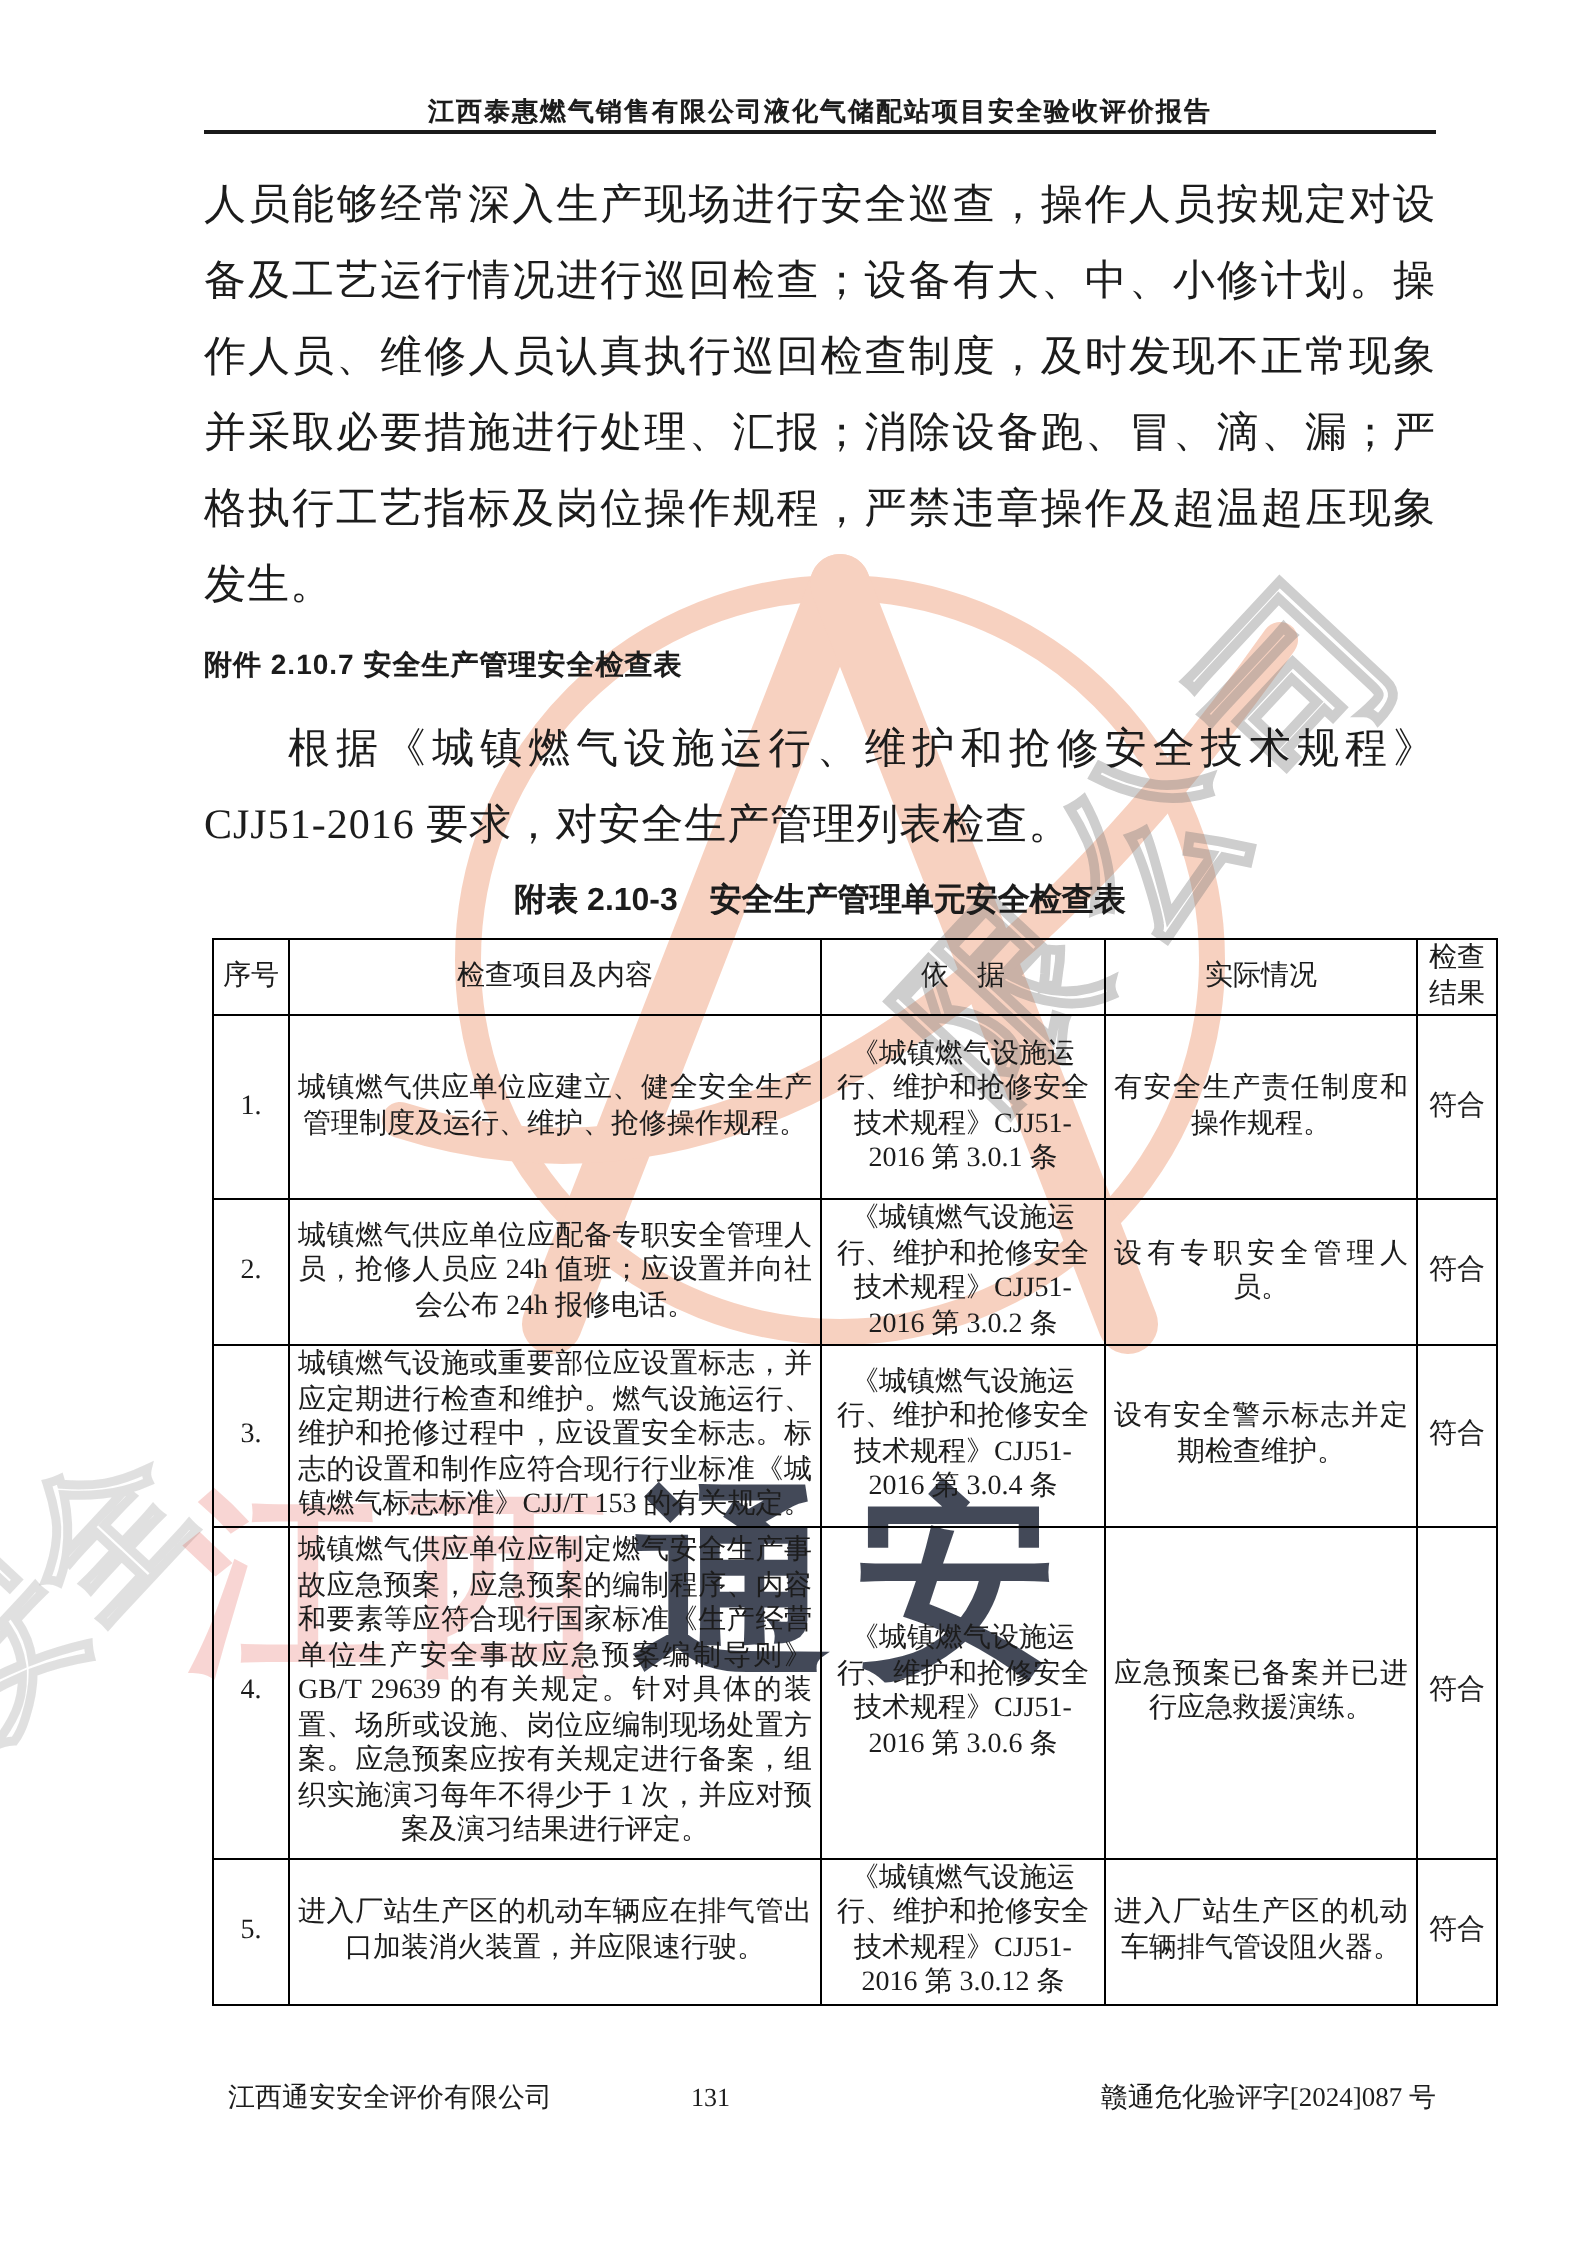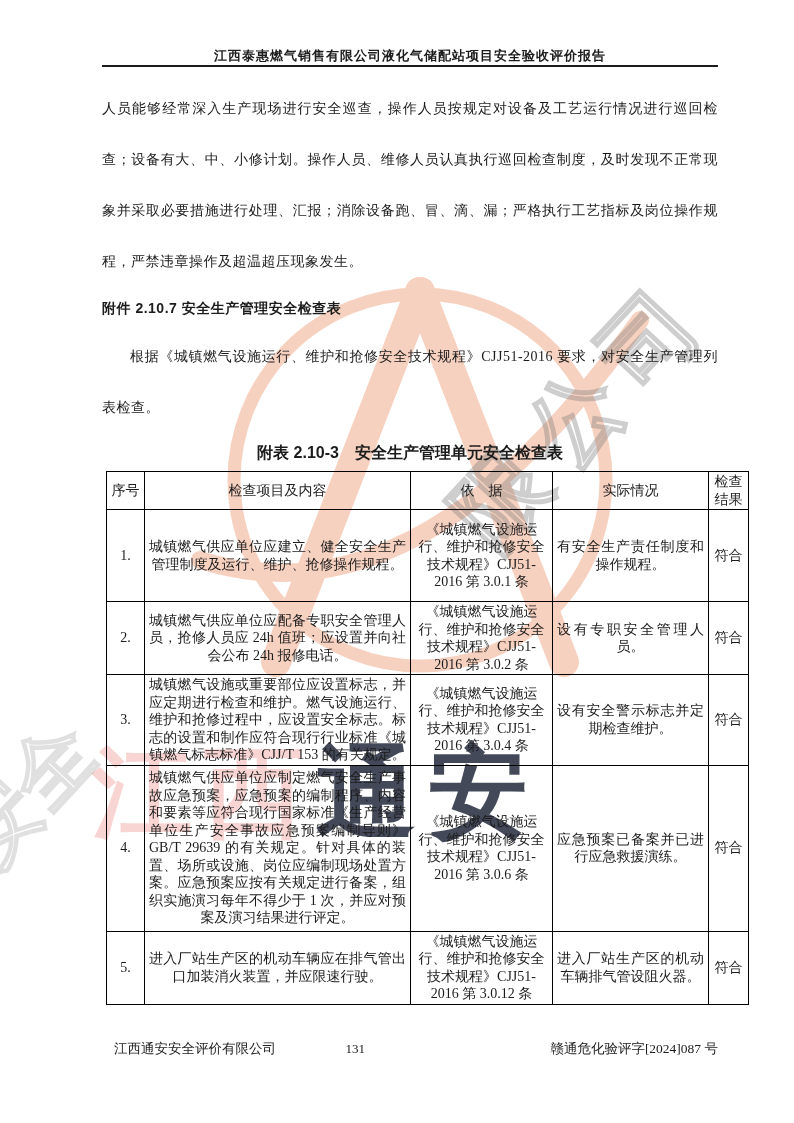--- a/index.html
+++ b/index.html
@@ -36,21 +36,21 @@
   .content { position:relative; z-index:1; }
 
   .doc-header {
     margin:0 76px 0 102px; padding:47px 0 0;
     border-bottom:2px solid #1a1a1a;
     text-align:center; font-size:13px; font-weight:bold; letter-spacing:1px;
   }
 
   .body-block { margin:16px 76px 0 102px; }
   .para {
-    font-size:14px; line-height:51px; text-align:justify;
+    font-size:21px; line-height:38px; text-align:justify;
     letter-spacing:.5px;
   }
   .para.indent { text-indent:2em; }
   .p2 { margin-top:6px; }
 
   .section-heading {
     margin-top:4px; font-size:14px; line-height:34px; font-weight:bold;
     font-family:"Liberation Sans","DejaVu Sans",sans-serif; letter-spacing:.5px;
   }
 

